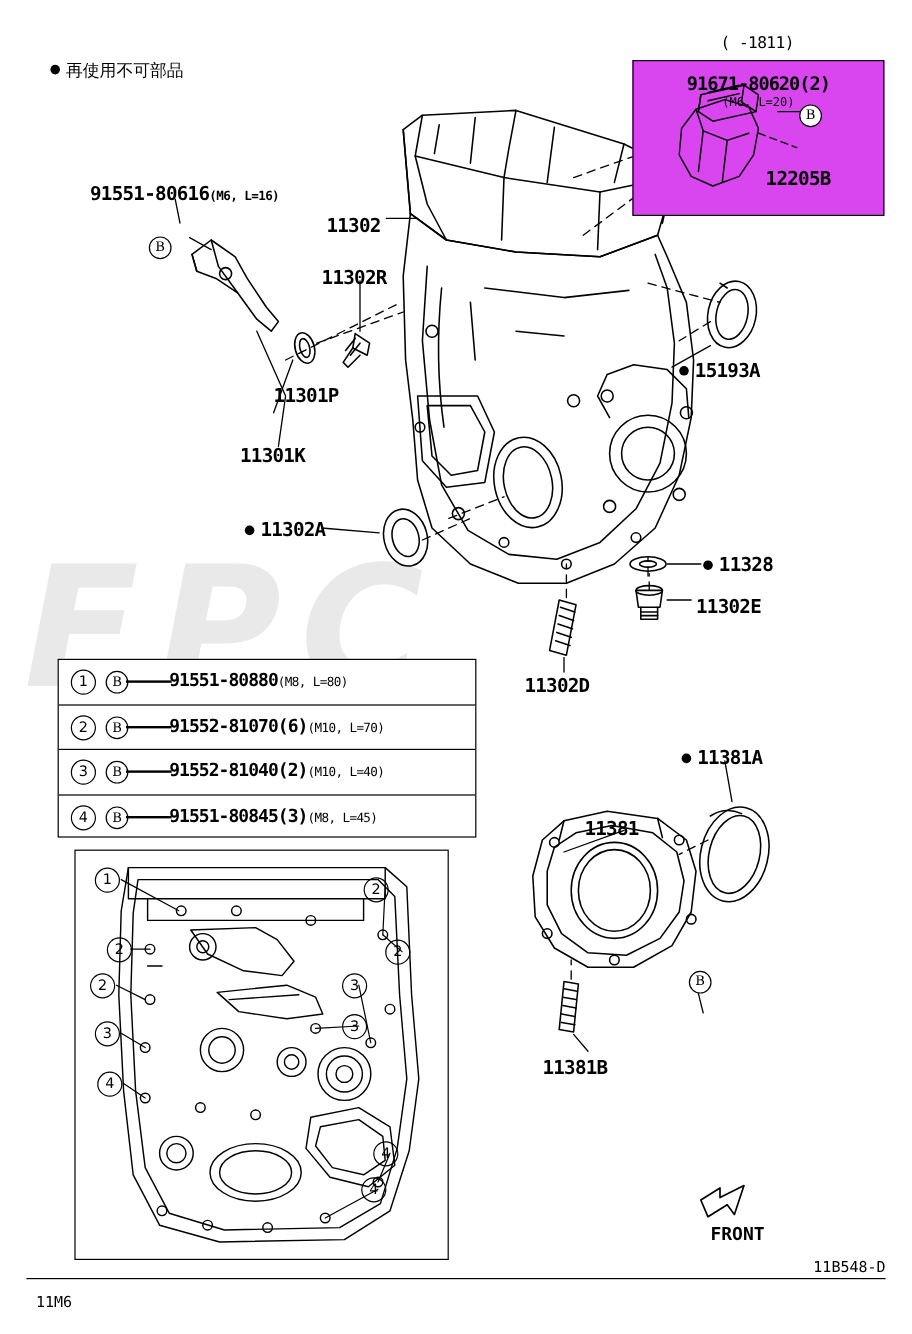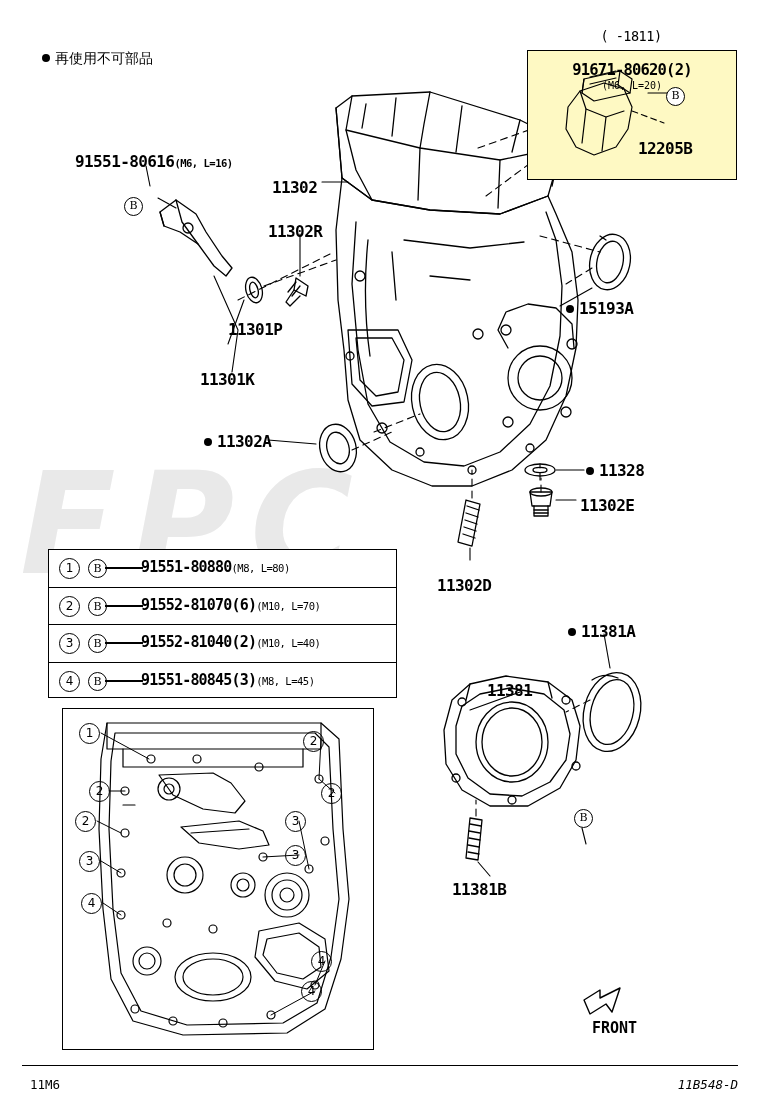--- a/index.html
+++ b/index.html
@@ -46,21 +46,21 @@
     vertical-align: middle;
     margin-right: 5px;
     margin-bottom: 2px;
   }
   .footer-l, .footer-r {
     position: absolute;
     font-family: "DejaVu Sans Mono", monospace;
     font-size: 12.5px;
   }
   .footer-l { left: 30px; top: 1077px; }
-  .footer-r { right: 22px; top: 1077px; font-style: italic; }
+  .footer-r { right: 22px; top: 1048px; }
   .hline {
     position: absolute;
     border-top: 1px solid #000;
     height: 0;
   }
   
   .watermark {
     position: absolute;
     left: 20px; top: 455px;
     width: 720px; height: 140px;
@@ -140,21 +140,21 @@
     width: 310px; height: 340px;
     border: 1.5px solid #000;
     background: #fff;
   }
   
   .inset-box {
     position: absolute;
     left: 527px; top: 50px;
     width: 208px; height: 128px;
     border: 1.3px solid #000;
-    background: #fef9c3;
+    background: #d946ef;
   }
   .inset-title {
     position: absolute;
     left: 50%;
     transform: translateX(-50%);
     top: 10px;
     font-family: "DejaVu Sans Mono", monospace;
     font-size: 15.5px;
     font-weight: 700;
     letter-spacing: -0.8px;
@@ -493,21 +493,21 @@
 
   <div class="lbl big" style="left:204px; top:432px;">
     <span class="dot"></span><span>11302A</span>
   </div>
 
   <div class="lbl big" style="left:586px; top:461px;">
     <span class="dot"></span><span>11328</span>
   </div>
 
   <div class="lbl big" style="left:580px; top:496px;">11302E</div>
-  <div class="lbl big" style="left:437px; top:562px;margin-top:14px;">11302D</div>
+  <div class="lbl big" style="left:437px; top:562px;">11302D</div>
 
   <div class="lbl big" style="left:568px; top:622px;">
     <span class="dot"></span><span>11381A</span>
   </div>
 
   <div class="lbl big" style="left:487px; top:681px;">11381</div>
   <div class="lbl big" style="left:452px; top:880px;">11381B</div>
 
   <div class="bcirc" style="left:574px; top:809px;">B</div>
 

